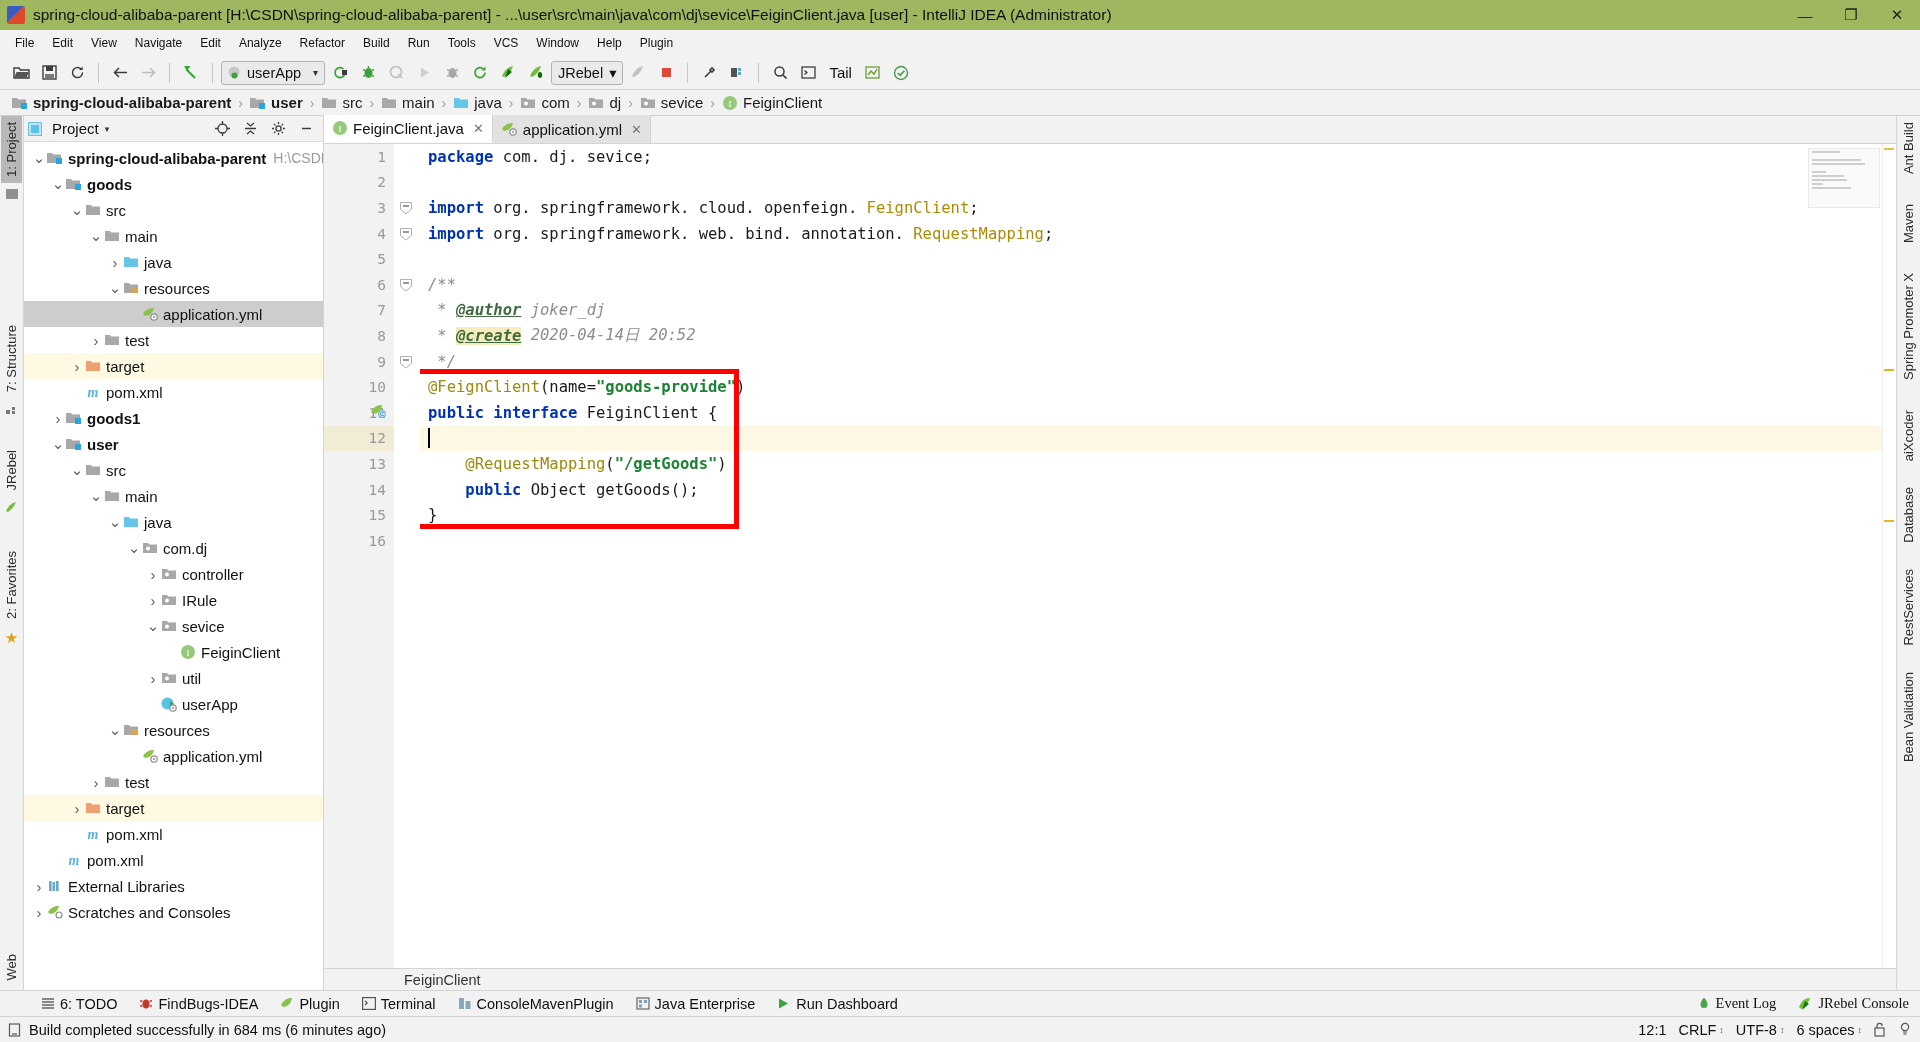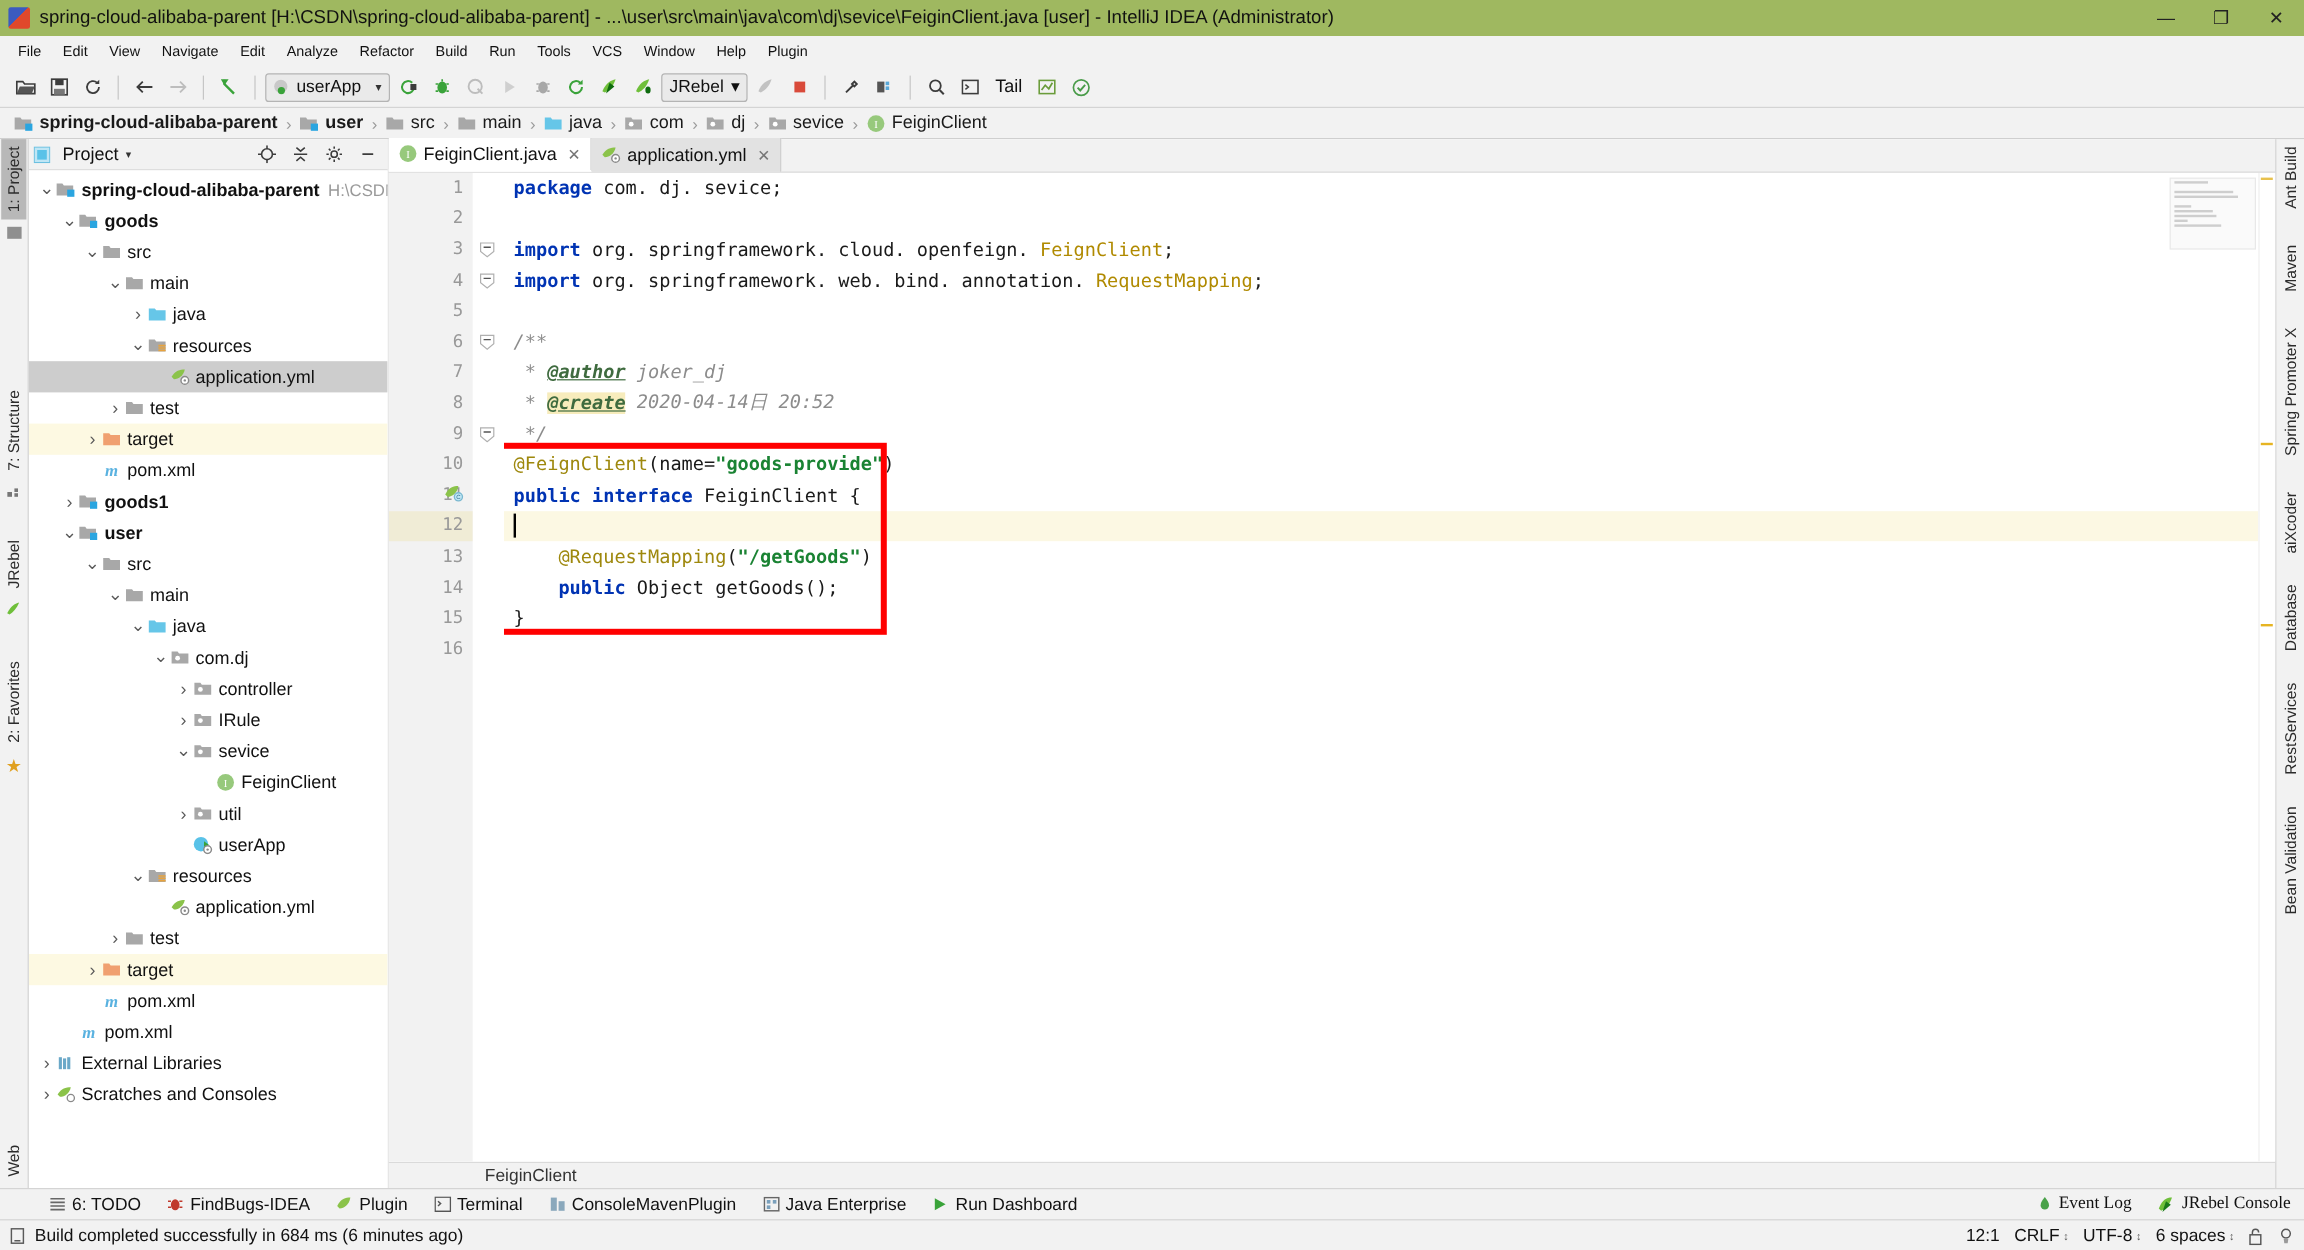--- a/index.html
+++ b/index.html
@@ -157,21 +157,21 @@
     height:26px;background:#f2f2f2;border-top:1px solid #d4d4d4;
     display:flex;align-items:center;padding-left:30px;gap:0px;font-size:14.5px;
   }
   .tw{ display:flex;align-items:center;gap:5px;padding:0 11px;color:#111;white-space:nowrap; }
   .tw-right{ margin-left:auto;display:flex;align-items:flex-start;font-family:Liberation Serif, serif; }
   
   #statusbar{
     height:26px;background:#f2f2f2;border-top:1px solid #d4d4d4;
     display:flex;align-items:center;padding:0 8px;font-size:14.5px;color:#111;gap:8px;
   }
-  #statusbar .sb-right{ margin-left:auto;display:flex;align-items:flex-end;gap:12px; }
+  #statusbar .sb-right{ margin-left:auto;display:flex;align-items:center;gap:12px; }
   .sb-item{ display:flex;align-items:center;gap:3px;white-space:nowrap; }
   .sb-caret{ font-size:9px;color:#555; }
   svg{ display:block; }
 </style>
 </head>
 <body>
 
 <div id="titlebar">
   <div class="app-icon"></div>
   <div class="title">spring-cloud-alibaba-parent [H:\CSDN\spring-cloud-alibaba-parent] - ...\user\src\main\java\com\dj\sevice\FeiginClient.java [user] - IntelliJ IDEA (Administrator)</div>

